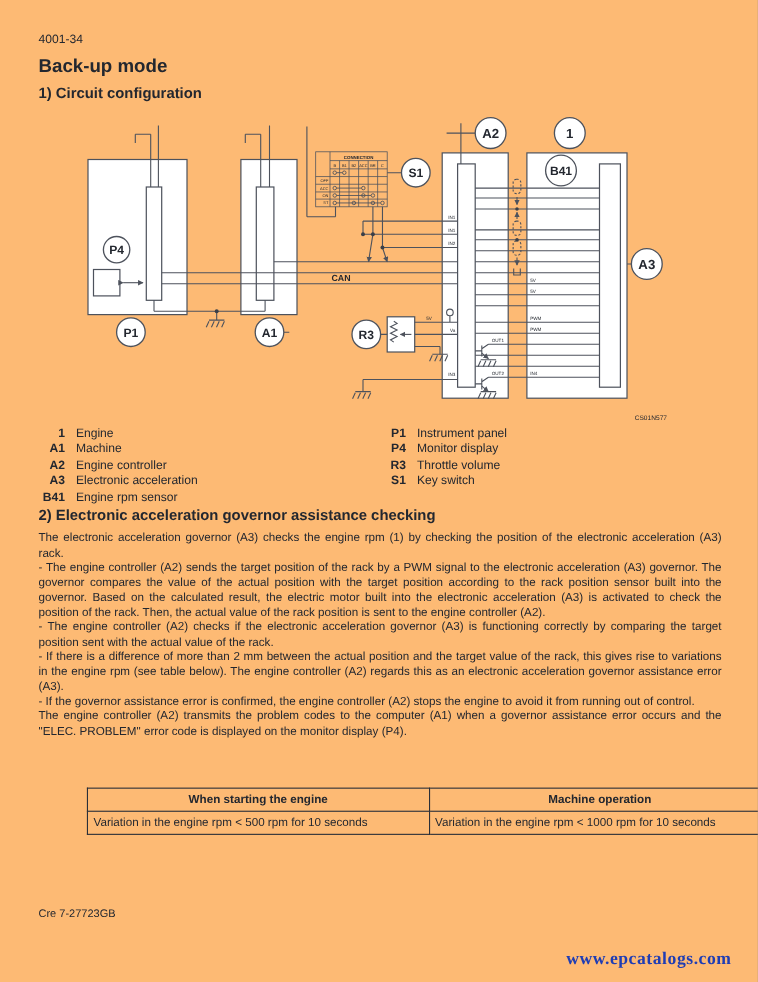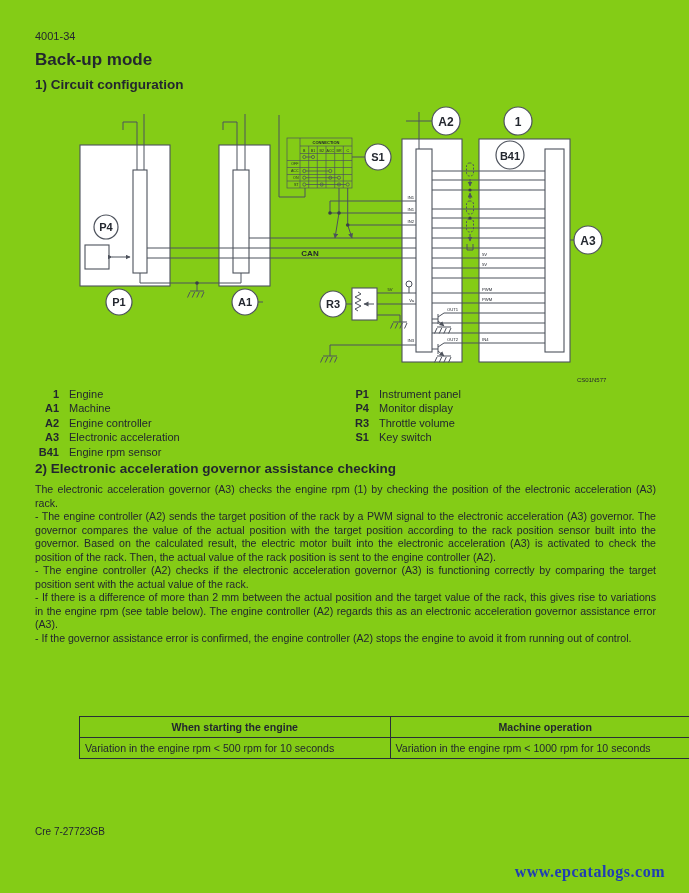--- a/index.html
+++ b/index.html
@@ -1,16 +1,16 @@
 <!DOCTYPE html>
 <html><head>
 <meta charset="utf-8">
 <style>
   html,body{margin:0;padding:0;background:#888;}
-  .page{position:relative;width:689px;height:893px;background:#84cc16;
+  .page{position:relative;width:689px;height:893px;background:#fdba74;
         font-family:"Liberation Sans",sans-serif;color:#23272f;overflow:hidden;margin:0 auto;}
   .abs{position:absolute;}
   .pagenum{left:35px;top:30px;font-size:11px;}
   .title{left:35px;top:50px;font-size:17px;font-weight:bold;}
   .h1{left:35px;top:77px;font-size:13.5px;font-weight:bold;}
   .h2{left:35px;top:461px;font-size:13.5px;font-weight:bold;}
   svg text{font-family:"Liberation Sans",sans-serif;fill:#23272f;}
   .legend{left:35px;top:387px;width:620px;font-size:11px;}
   .legend .col{position:absolute;top:0;}
   .legend .colL{left:0;width:300px;}
@@ -251,20 +251,21 @@
   </div>
 
   <div class="abs h2">2) Electronic acceleration governor assistance checking</div>
 
   <div class="abs bodytext">
     <p>The electronic acceleration governor (A3) checks the engine rpm (1) by checking the position of the electronic acceleration (A3) rack.</p>
     <p>- The engine controller (A2) sends the target position of the rack by a PWM signal to the electronic acceleration (A3) governor. The governor compares the value of the actual position with the target position according to the rack position sensor built into the governor. Based on the calculated result, the electric motor built into the electronic acceleration (A3) is activated to check the position of the rack. Then, the actual value of the rack position is sent to the engine controller (A2).</p>
     <p>- The engine controller (A2) checks if the electronic acceleration governor (A3) is functioning correctly by comparing the target position sent with the actual value of the rack.</p>
     <p>- If there is a difference of more than 2 mm between the actual position and the target value of the rack, this gives rise to variations in the engine rpm (see table below). The engine controller (A2) regards this as an electronic acceleration governor assistance error (A3).</p>
     <p>- If the governor assistance error is confirmed, the engine controller (A2) stops the engine to avoid it from running out of control.</p>
+    <p>The engine controller (A2) transmits the problem codes to the computer (A1) when a governor assistance error occurs and the "ELEC. PROBLEM" error code is displayed on the monitor display (P4).</p>
   </div>
 
   <table class="spec">
     <tbody>
         <tr>
       <th style="width:50%;">When starting the engine</th>
       <th>Machine operation</th>
     </tr>
     <tr>
       <td>Variation in the engine rpm &lt; 500 rpm for 10 seconds</td>

